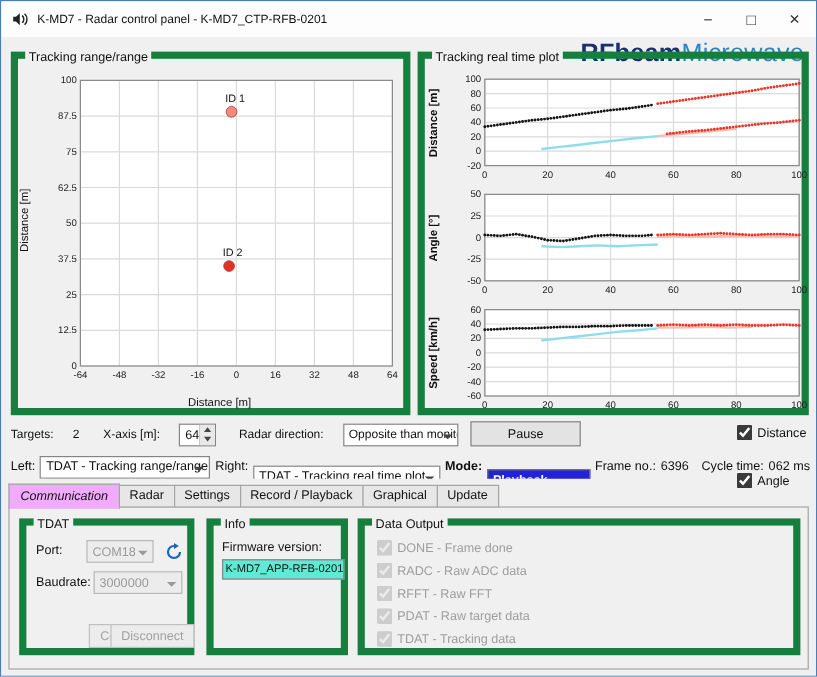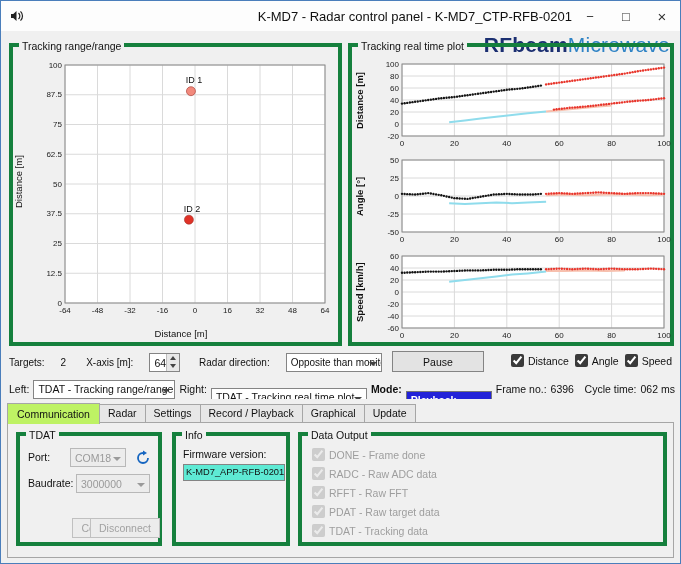--- a/index.html
+++ b/index.html
@@ -6,34 +6,34 @@
   html,body { width:681px; height:564px; }
   body { font-family:"Liberation Sans", sans-serif; font-size:10.5px; color:#111; }
 
   #window { position:relative; width:681px; height:564px; background:#f0f0f0;
             border:1px solid #4a7ebb; overflow:hidden; }
 
   
   #titlebar { position:absolute; top:0; left:0; right:0; height:30px; background:#fdfdfd;
               display:flex; align-items:center; }
   #app-icon { width:16px; height:16px; margin:0 6px 0 8px; }
-  #title-text { font-size:13px; color:#111; flex:1; white-space:nowrap; overflow:hidden;text-align:right; }
+  #title-text { font-size:10px; color:#111; flex:1; white-space:nowrap; overflow:hidden; }
   .wbtn { width:36px; height:30px; display:flex; align-items:center; justify-content:center;
           font-size:13px; color:#333; }
   .wbtn.close { font-size:15px; }
 
   #body { position:absolute; top:30px; left:0; right:0; bottom:0; background:#f0f0f0; }
 
   
   #logo { position:absolute; top:2px; right:10px; font-size:21px; letter-spacing:0.2px; }
   #logo .brand { font-weight:bold; color:#1b2f71; }
   #logo .suffix { font-weight:normal; color:#2f83c5; }
 
   
-  .group { position:absolute; border:4px solid #15803d; }
+  .group { position:absolute; border:6px solid #15803d; }
   .gtitle { position:absolute; top:-7px; left:6px; background:#f0f0f0; padding:0 3px;
             font-size:10.5px; white-space:nowrap; }
 
   
   svg text { font-family:"Liberation Sans", sans-serif; }
   .vlabel { position:absolute; writing-mode:vertical-rl; transform:rotate(180deg);
             font-size:9.5px; display:flex; align-items:center; justify-content:center; }
   .vlabel.b { font-weight:bold; }
   .xlabel { position:absolute; text-align:center; font-size:9.5px; }
 
@@ -67,33 +67,33 @@
 
   .chk { display:flex; align-items:center; gap:4px; white-space:nowrap; }
   input[type=checkbox] { width:13px; height:13px; accent-color:#3a3a3a; }
 
   
   #left-controls { position:absolute; left:8px; top:320px; width:335px; height:22px;
                    display:flex; align-items:center; gap:16px; font-size:10px; }
   #left-controls .label { font-size:10px; }
   #right-controls { position:absolute; left:347px; top:320px; width:326px; height:22px; }
   #pause-btn { position:absolute; left:44px; top:0; width:92px; height:21px; }
-  #toggles { position:absolute; right:2px; top:3px; display:flex; gap:6px; }
+  #toggles { position:absolute; right:2px; top:3px; display:flex; gap:27px;flex-direction:column; }
 
   #view-row { position:absolute; left:8px; top:348px; width:667px; height:20px;
               display:flex; align-items:center; gap:4px; overflow:hidden; }
   #mode-value { width:86px; height:17px; color:#fff; font-weight:bold; font-size:10.5px;
                 padding:2px 0 0 4px; border:1px solid #777; }
 
   
   #tabs { position:absolute; left:6px; top:372px; height:20px; display:flex;
           align-items:flex-end; z-index:2; }
   .tab { background:#e7e7e7; border:1px solid #a6a6a6; padding:2px 8px 3px; margin-right:-1px;
          font-size:10.5px; white-space:nowrap; }
-  .tab.active { background:#bef264; padding:4px 9px 4px; margin-bottom:-1px; border-bottom:none; }
+  .tab.active { background:#f0abfc; padding:4px 9px 4px; margin-bottom:-1px; border-bottom:none;font-style:italic; }
 
   #tab-panel { position:absolute; left:6px; top:391px; width:667px; height:136px;
                border:1px solid #a6a6a6; background:#f0f0f0; z-index:1; }
 
   .disabled-text { color:#9e9e9e; }
   .textinput { background:#5eead4; border:1px solid #848484; font-size:9.3px; padding:2px 2px;
                white-space:nowrap; overflow:hidden; }
 </style>
 </head>
 <body>

